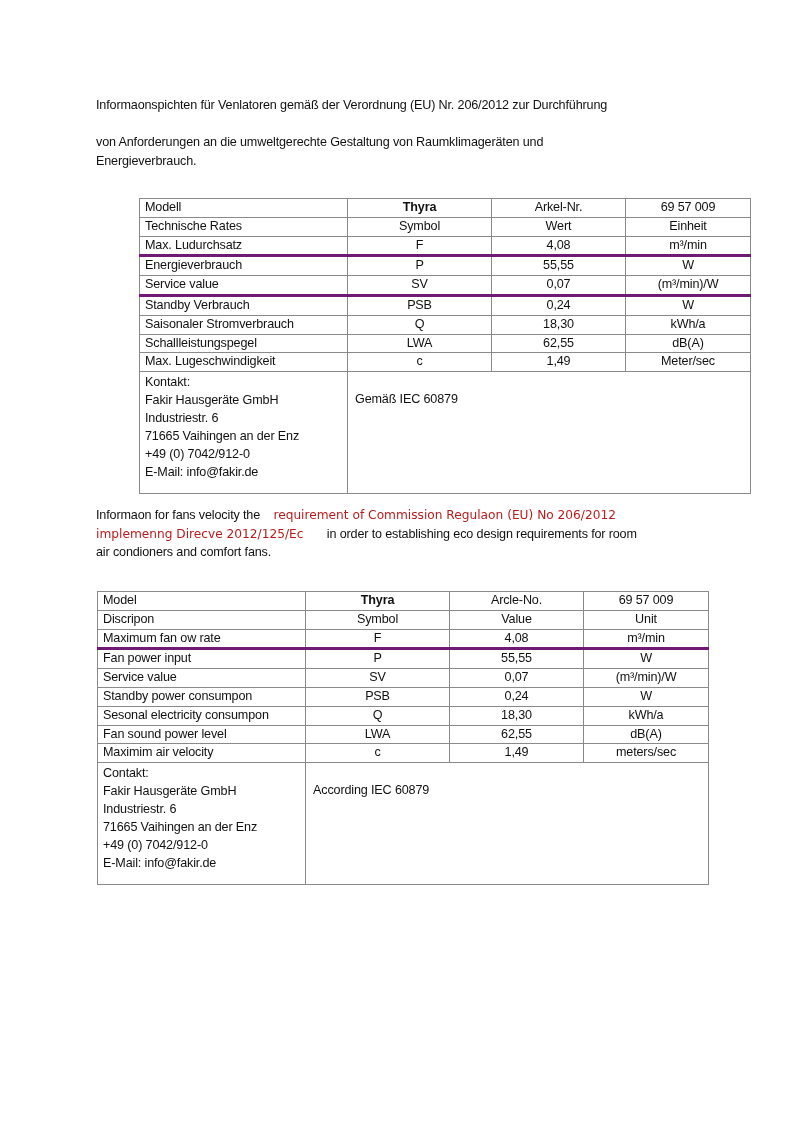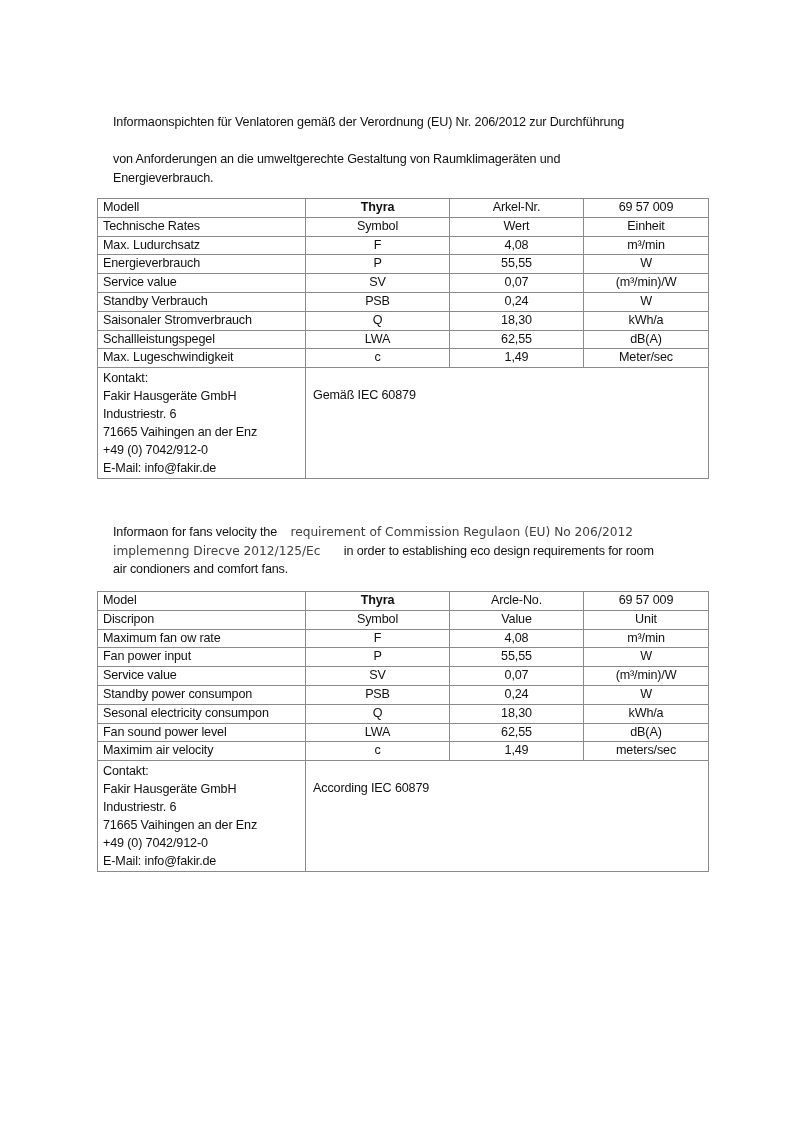--- a/index.html
+++ b/index.html
@@ -15,24 +15,24 @@
       color: #111111;
       overflow: hidden;
     }
     .para {
       position: absolute;
       left: 96px;
       width: 620px;
       font-size: 12.6px;
       line-height: 18.7px;
       letter-spacing: -0.15px;
-      margin: 17px;
+      margin: 0;
     }
     .para .alt {
-      color: #404040;
+      color: #b91c1c;
       font-family: "DejaVu Sans", sans-serif;
       font-size: 12.2px;
       letter-spacing: 0;
     }
     .para .gap { display: inline-block; width: 10px; }
     .para .gap2 { display: inline-block; width: 20px; }
 
     table.spec {
       position: absolute;
       left: 97px;
@@ -44,28 +44,28 @@
     }
     table.spec td {
       border: 1px solid #8a8a8a;
       padding: 0 5px;
       height: 17.8px;
       line-height: 17.8px;
       vertical-align: middle;
       white-space: nowrap;
       overflow: hidden;
     }
-    table.spec tr.heavy-top td { border-top: 1px solid #701a75; }
+    table.spec tr.heavy-top td { border-top: 3px solid #701a75; }
     table.spec td.c { text-align: center; }
     table.spec td.b { font-weight: bold; }
     table.spec td.contact {
       vertical-align: top;
       line-height: 18px;
       padding-top: 1px;
-      padding-bottom: 1px;
+      padding-bottom: 12px;
     }
     table.spec td.contact div { white-space: nowrap; }
     table.spec td.norm {
       vertical-align: top;
       padding-top: 19px;
       padding-left: 7px;
     }
     col.c1 { width: 208px; }
     col.c2 { width: 144px; }
     col.c3 { width: 134px; }
@@ -74,21 +74,21 @@
 </head>
 <body>
 
 <p class="para" style="top:96px;">
   <span>Informaonspichten für Venlatoren gemäß der Verordnung (EU) Nr. 206/2012 zur Durchführung</span><br>
   <br>
   <span>von Anforderungen an die umweltgerechte Gestaltung von Raumklimageräten und</span><br>
   <span>Energieverbrauch.</span>
 </p>
 
-<table class="spec" style="top:198px;">
+<table class="spec" style="top:198px;margin-left:42px;">
   <colgroup>
       <col class="c1">
       <col class="c2">
       <col class="c3">
       <col class="c4">
     </colgroup>
   <tbody>
       <tr>
     <td>Modell</td>
     <td class="c b">Thyra</td>

